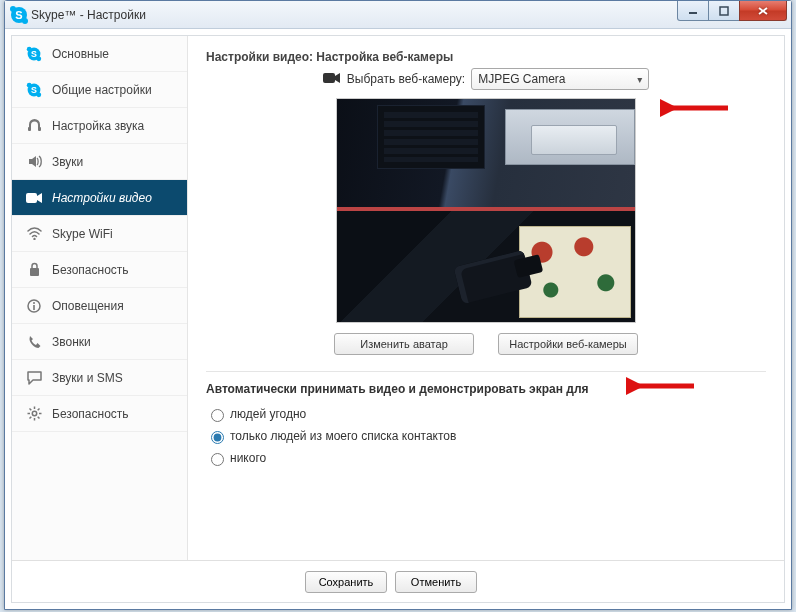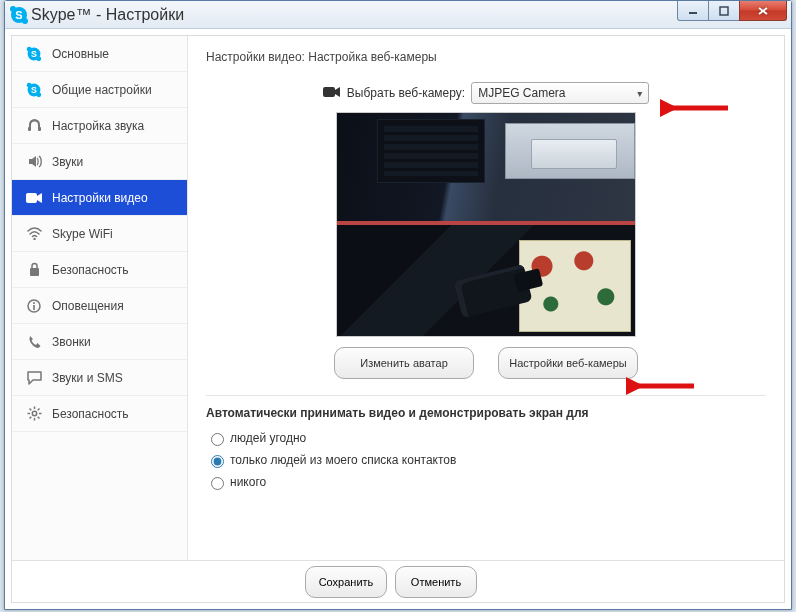--- a/index.html
+++ b/index.html
@@ -15,21 +15,21 @@
   }
 
   .titlebar {
     height: 28px;
     background: linear-gradient(#f3f7fb, #e2eaf3);
     border-bottom: 1px solid #c0cddb;
     display: flex; align-items: center;
     padding-left: 6px;
     position: relative;
   }
-  .titlebar .title { font-size: 16px; color: #333; margin-left: 4px; }
+  .titlebar .title { font-size: 12px; color: #333; margin-left: 4px; }
   .win-controls { position: absolute; right: 4px; top: 0; display: flex; }
   .win-btn {
     width: 32px; height: 20px; border: 1px solid #6c86a2; border-top: none;
     background: linear-gradient(#eaf1fa, #cfdff0);
     display: flex; align-items: center; justify-content: center;
     font-size: 10px; color: #3a4a5a;
     margin-left: -1px;
   }
   .win-btn.min { border-radius: 0 0 0 3px; }
   .win-btn.close {
@@ -48,26 +48,26 @@
   .sidebar {
     width: 176px; border-right: 1px solid #e5e5e5;
     background: #fbfbfb;
     display: flex; flex-direction: column;
   }
   .side-item {
     height: 36px; display: flex; align-items: center;
     padding-left: 12px; font-size: 12px; color: #444;
     border-bottom: 1px solid #eee; cursor: pointer;
   }
-  .side-item.active { background: #1d4ed8; color: #fff; }
+  .side-item.active { background: #0c4a6e; color: #fff; font-style: italic; }
   .side-item .icon { width: 20px; margin-right: 8px; color: #777; display: flex; align-items: center; justify-content: center; }
   .side-item.active .icon { color: #fff; }
 
   .main { flex: 1; padding: 14px 18px 10px 18px; font-size: 12px; color: #333; overflow: hidden; }
-  .main-header { font-weight: normal; color: #444; margin-bottom: 18px; }
+  .main-header { font-weight: bold; color: #444; margin-bottom: 4px; }
 
   .cam-row { display: flex; align-items: center; justify-content: center; margin-bottom: 8px; }
   .cam-row .lbl { margin: 0 6px; }
   .cam-select {
     width: 178px; height: 22px; border: 1px solid #a8a8a8;
     background: linear-gradient(#fff,#f1f1f1); border-radius: 3px;
     display: flex; align-items: center; padding: 0 6px; font-size: 12px;
     justify-content: space-between;
   }
   .cam-select .chev { font-size: 10px; color: #555; }
@@ -101,22 +101,22 @@
       radial-gradient(circle at 28% 70%, #2e6b3a 0 7px, transparent 8px);
   }
   .pv-obj{position:absolute; left:120px; bottom:26px; width:72px; height:38px;
     background:#11151c; border-radius:6px; transform:rotate(-14deg);
     box-shadow: inset 6px 4px 0 #1c222c;}
   .pv-obj::after{content:""; position:absolute; right:-14px; top:8px; width:26px; height:18px;
     background:#0c0f14; border-radius:3px;}
 
   .btn-row { display: flex; justify-content: center; gap: 24px; margin-top: 10px; }
   .btn {
-    min-width: 140px; height: 32px; border: 1px solid #aaa;
-    background: linear-gradient(#fdfdfd,#ebebeb); border-radius: 10px;
+    min-width: 140px; height: 22px; border: 1px solid #aaa;
+    background: linear-gradient(#fdfdfd,#ebebeb); border-radius: 3px;
     font-size: 11px; display: flex; align-items: center; justify-content: center;
     padding: 0 10px; cursor: pointer;
   }
 
   hr.sep { border: none; border-top: 1px solid #e5e5e5; margin: 16px 0 10px; }
 
   .radio-title { font-weight: bold; margin-bottom: 10px; }
   .radio-row { display: flex; align-items: center; margin: 6px 0; font-size: 12px; }
   .radio-row input { margin-right: 6px; accent-color: #2a7ab0; }
 

